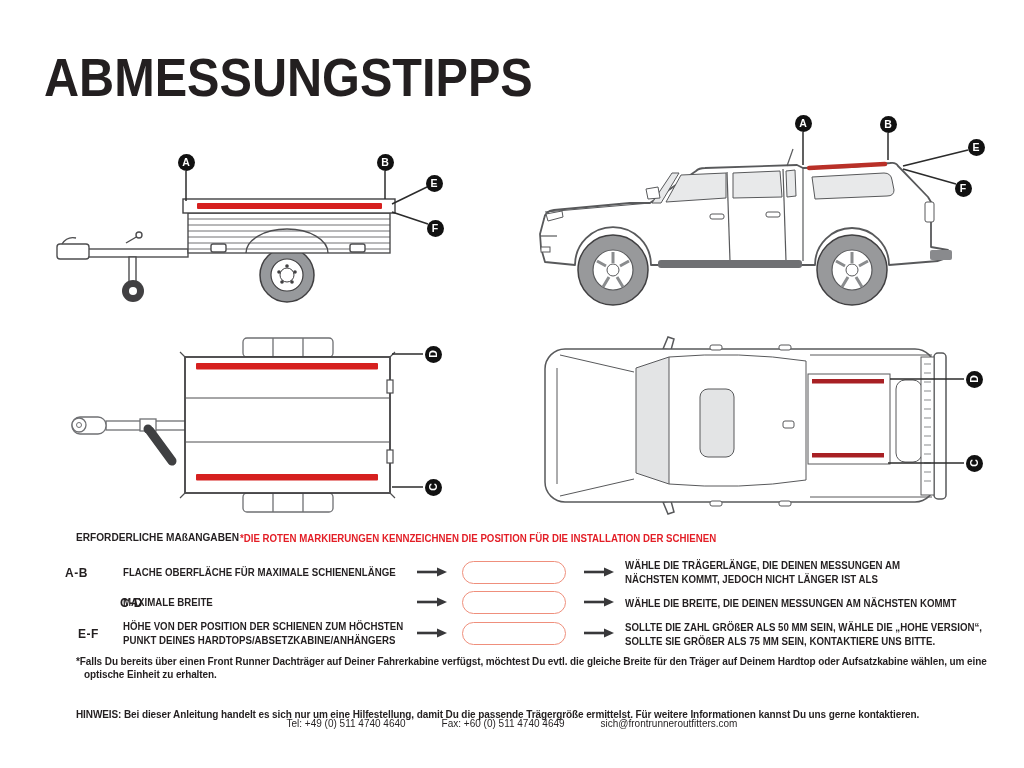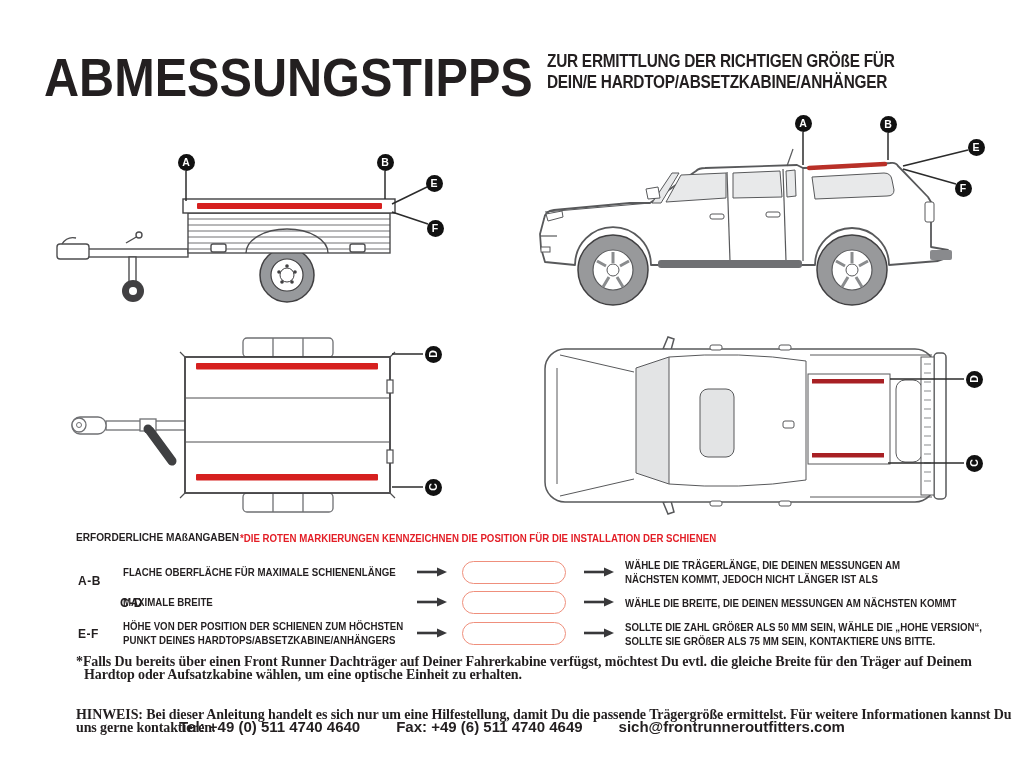--- a/index.html
+++ b/index.html
@@ -9,43 +9,39 @@
   .cond{transform:scaleX(0.88);transform-origin:0 0;white-space:nowrap;}
   .title{font-size:54px;font-weight:bold;letter-spacing:0px;transform:scaleX(0.90);
          transform-origin:0 0;white-space:nowrap;color:#231f20;}
   .subtitle{font-size:17.5px;font-weight:bold;line-height:21px;letter-spacing:-0.3px;
             transform:scaleX(0.88);transform-origin:0 0;white-space:nowrap;}
   .h-small{font-size:11.5px;font-weight:bold;}
   .rednote{font-size:11px;font-weight:bold;color:#e31e26;}
   .mkey{font-size:12px;font-weight:bold;letter-spacing:0.5px;}
   .mtext{font-size:11px;font-weight:bold;line-height:13.5px;}
   .rtext{font-size:11px;font-weight:bold;line-height:14px;}
-  .fnote{font-size:14px;font-weight:bold;line-height:13px;letter-spacing:-0.1px;font-family:Liberation Serif, serif;}
-  .contact{font-size:15px;font-weight:bold;}
+  .fnote{font-size:10px;font-weight:bold;line-height:13px;letter-spacing:-0.1px;}
+  .contact{font-size:10px;font-weight:normal;}
   .badge{position:absolute;width:17px;height:17px;border-radius:50%;background:#111111;
          color:#ffffff;display:flex;align-items:center;justify-content:center;
          font-size:10.5px;font-weight:bold;z-index:3;}
   .badge .rot{display:inline-block;transform:rotate(-90deg);}
   .pill{position:absolute;width:104px;height:23px;border:1.5px solid #ef8f7c;border-radius:12px;
         background:#ffffff;box-sizing:border-box;}
   svg.draw{position:absolute;z-index:1;}
   .arrow{position:absolute;width:30px;height:10px;}
   .contact-row{position:absolute;left:0;top:718px;width:1024px;display:flex;
                justify-content:center;gap:36px;}
 </style>
 </head>
 <body>
 
 <div id="page">
 
   <div class="abs title" style="left:44px;top:46px;">ABMESSUNGSTIPPS</div>
-  <div class="abs" style="left:547px;top:51px;">
-    <div class="subtitle">ZUR ERMITTLUNG DER RICHTIGEN GRÖßE FÜR</div>
-    <div class="subtitle" style="margin-top:0px;">DEIN/E HARDTOP/ABSETZKABINE/ANHÄNGER</div>
-  </div>
 
   <svg class="draw" style="left:40px;top:120px;" width="420" height="200" viewBox="40 120 420 200">
     <g stroke="#4d4d4f" stroke-width="1.4" fill="none">
 
       <rect x="75" y="249" width="113" height="8" fill="#ffffff"></rect>
       <rect x="57" y="244" width="32" height="15" rx="3" fill="#ffffff"></rect>
       <path d="M62,244 q5,-8 14,-6"></path>
       <rect x="129" y="257" width="7" height="28" fill="#ffffff"></rect>
       <path d="M126,243 L138,236"></path>
         <circle cx="139" cy="235" r="3" fill="#ffffff"></circle>
@@ -243,21 +239,21 @@
   <div class="badge" style="left:965.5px;top:370.5px;">
       <span class="rot">D</span>
     </div>
   <div class="badge" style="left:965.5px;top:454.5px;">
       <span class="rot">C</span>
     </div>
 
   <div class="abs h-small cond" style="left:76px;top:531px;">ERFORDERLICHE MAßANGABEN</div>
   <div class="abs rednote cond" style="left:240px;top:532px;">*DIE ROTEN MARKIERUNGEN KENNZEICHNEN DIE POSITION FÜR DIE INSTALLATION DER SCHIENEN</div>
 
-  <div class="abs mkey" style="left:78px;top:566px;margin-top:8px;">A-B</div>
+  <div class="abs mkey" style="left:65px;top:566px;">A-B</div>
   <div class="abs mtext cond" style="left:123px;top:566px;">FLACHE OBERFLÄCHE FÜR MAXIMALE SCHIENENLÄNGE</div>
   <svg class="arrow" style="left:417px;top:567px;" viewBox="0 0 30 10">
       <line x1="0" y1="5" x2="21" y2="5" stroke="#38383a" stroke-width="2.6"></line>
       <polygon points="20,0.5 30,5 20,9.5" fill="#38383a"></polygon>
     </svg>
   <div class="pill" style="left:462px;top:561px;"></div>
   <svg class="arrow" style="left:584px;top:567px;" viewBox="0 0 30 10">
       <line x1="0" y1="5" x2="21" y2="5" stroke="#38383a" stroke-width="2.6"></line>
       <polygon points="20,0.5 30,5 20,9.5" fill="#38383a"></polygon>
     </svg>
@@ -296,17 +292,17 @@
   <div class="abs cond" style="left:625px;top:620px;">
     <div class="rtext">SOLLTE DIE ZAHL GRÖßER ALS 50 MM SEIN, WÄHLE DIE „HOHE VERSION“,</div>
     <div class="rtext">SOLLTE SIE GRÖßER ALS 75 MM SEIN, KONTAKTIERE UNS BITTE.</div>
   </div>
 
   <div class="abs fnote" style="left:84px;top:655px;width:928px;text-indent:-8px;">*Falls Du bereits über einen Front Runner Dachträger auf Deiner Fahrerkabine verfügst, möchtest Du evtl. die gleiche Breite für den Träger auf Deinem Hardtop oder Aufsatzkabine wählen, um eine optische Einheit zu erhalten.</div>
   <div class="abs fnote" style="left:76px;top:708px;width:940px;">HINWEIS: Bei dieser Anleitung handelt es sich nur um eine Hilfestellung, damit Du die passende Trägergröße ermittelst. Für weitere Informationen kannst Du uns gerne kontaktieren.</div>
 
   <div class="contact-row">
     <span class="contact">Tel: +49 (0) 511 4740 4640</span>
-    <span class="contact">Fax: +49 (6) 511 4740 4649</span>
+    <span class="contact">Fax: +60 (0) 511 4740 4649</span>
     <span class="contact">sich@frontrunneroutfitters.com</span>
   </div>
 
 </div>
 
 </body></html>

